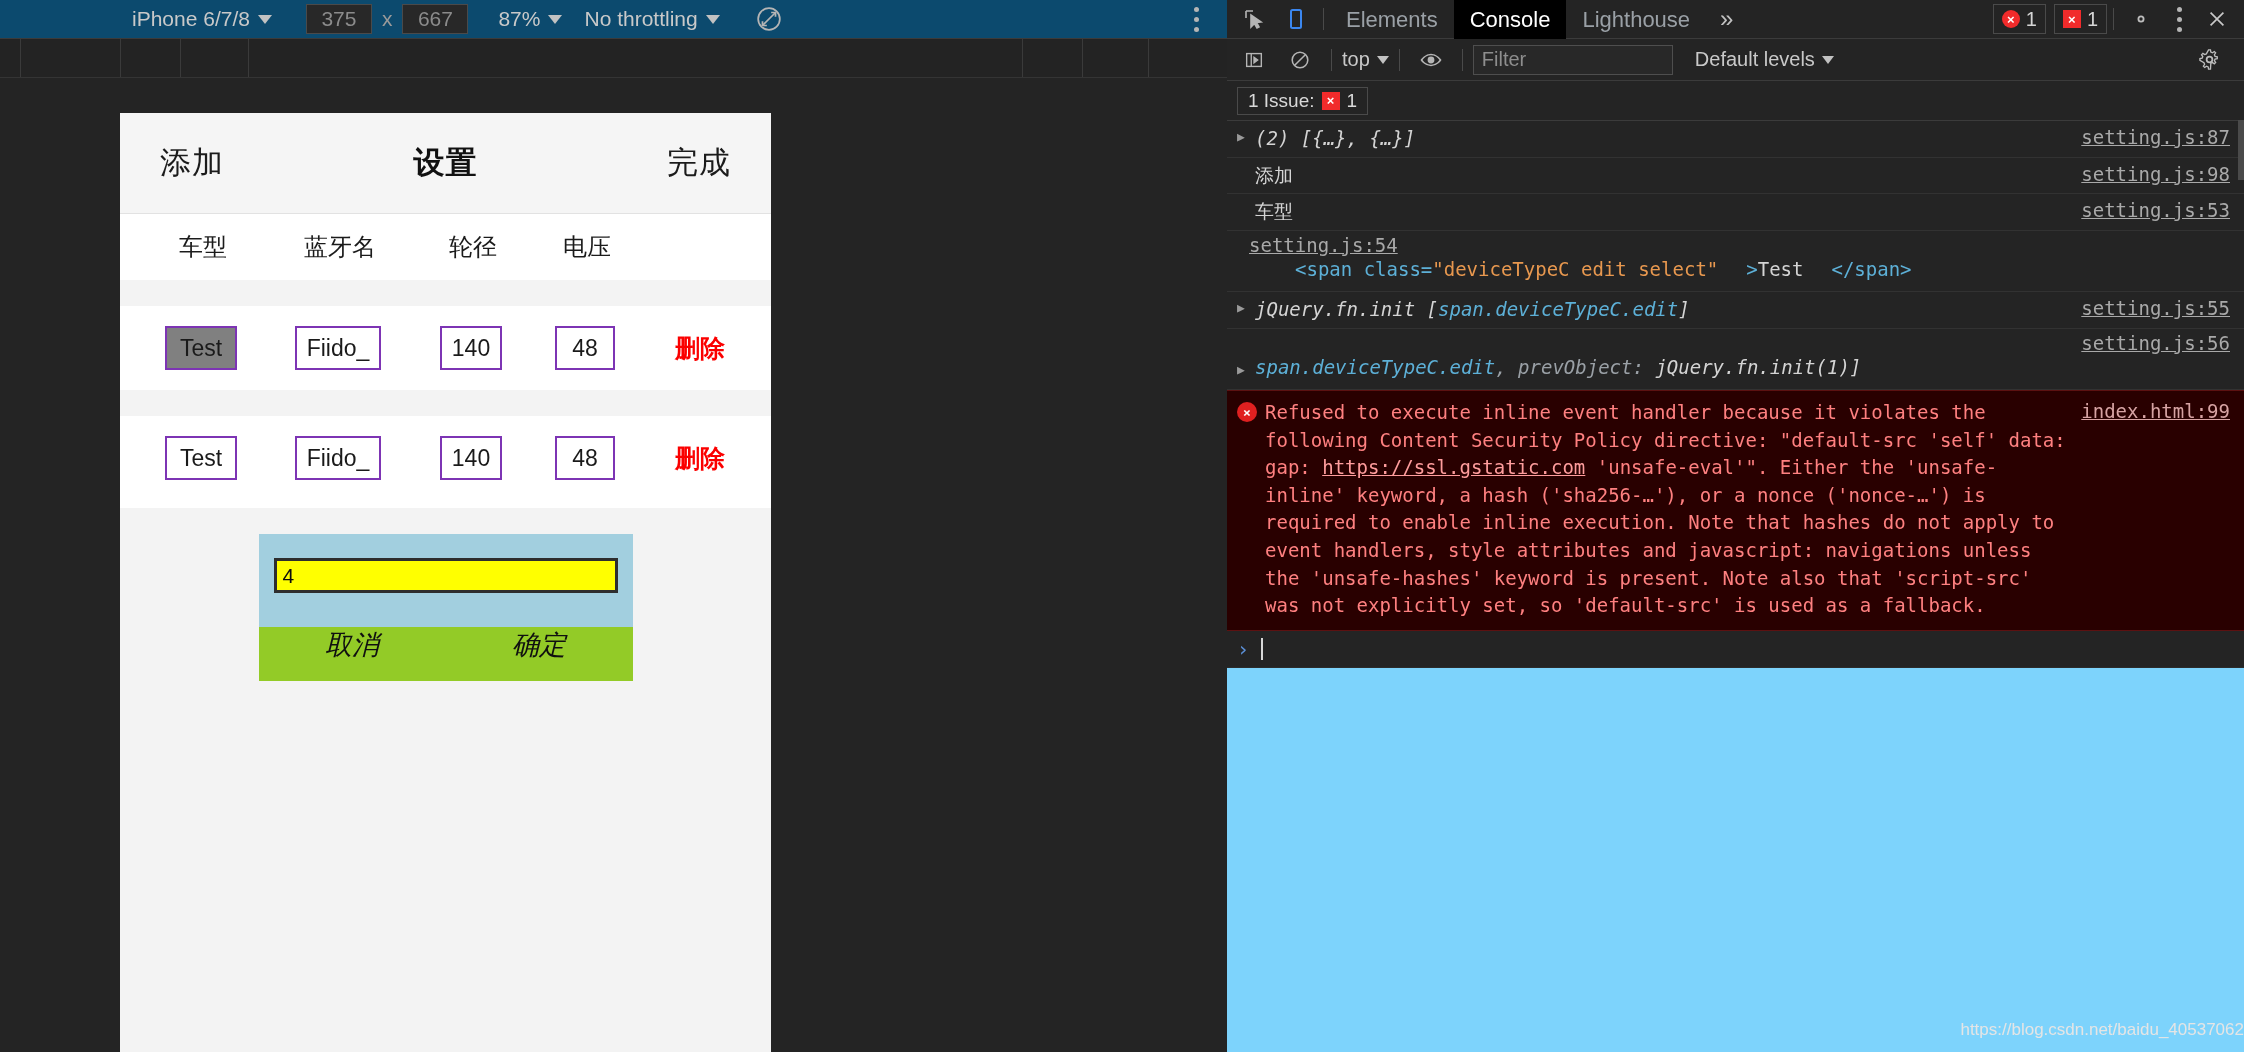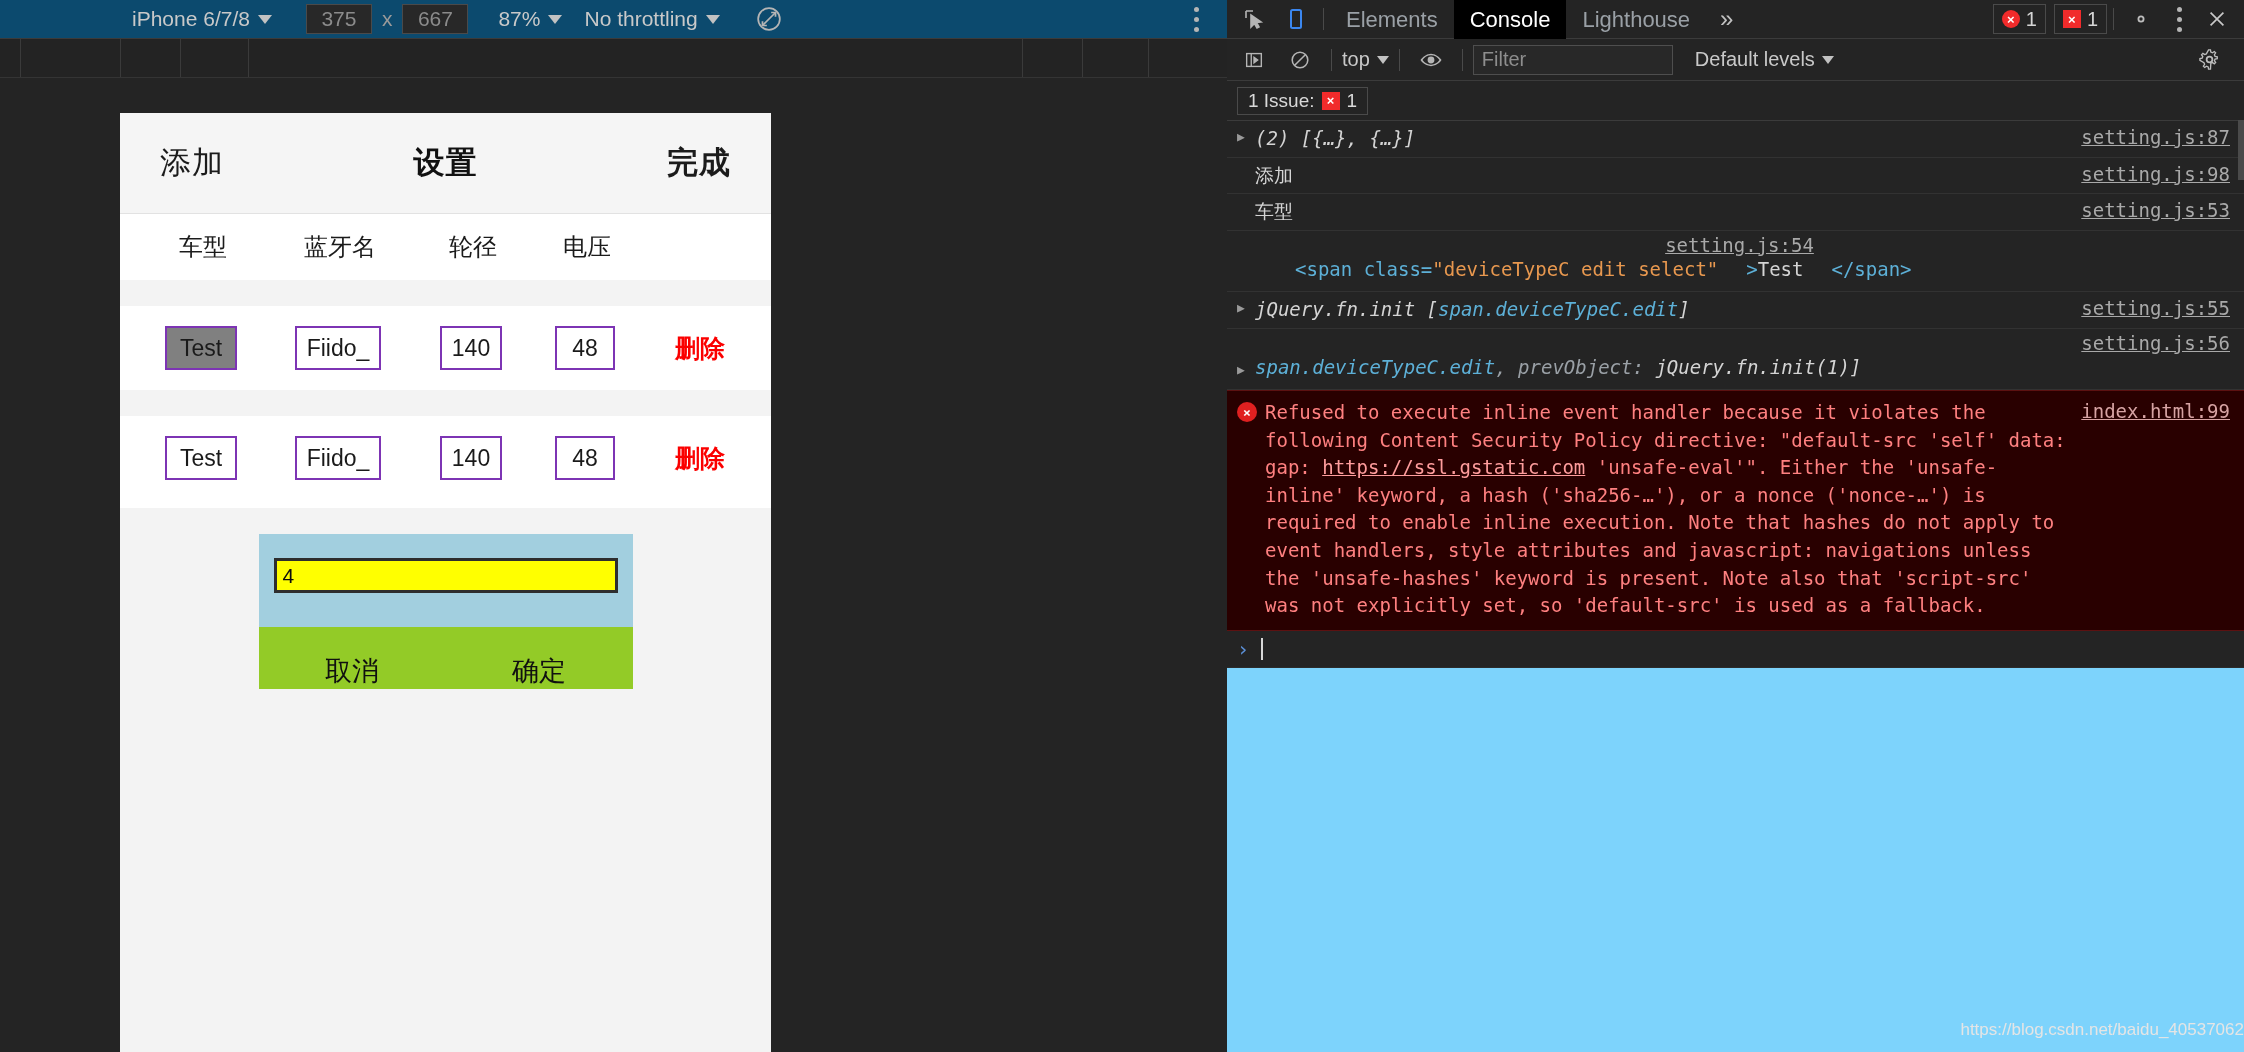--- a/index.html
+++ b/index.html
@@ -80,21 +80,21 @@
   .ph-add {
     position: absolute; left: 40px; color: #1b1b1b;
     font-size: 31px; letter-spacing: 1px;
   }
   .ph-title {
     position: absolute; left: 0; right: 0; text-align: center;
     color: #111; font-size: 31px; font-weight: bold; letter-spacing: 1px;
   }
   .ph-done {
     position: absolute; right: 40px; color: #1b1b1b;
-    font-size: 31px; font-weight: bold; letter-spacing: 1px;
+    font-size: 31px; font-weight: normal; letter-spacing: 1px;
   }
   #col-head {
     height: 66px; background: #ffffff;
     display: flex; align-items: center;
   }
   #col-head .ch {
     text-align: center; color: #1b1b1b; font-size: 24px;
   }
   .c1 { width: 110px; }
   .c2 { width: 140px; }
@@ -138,22 +138,22 @@
   #modal-body { padding: 24px 15px 34px 15px; }
   #modal-input {
     width: 100%; height: 35px;
     background: #ffff00;
     border: 3px solid #2e2e2e;
     color: #0d0d0d; font-size: 21px;
     display: flex; align-items: center;
     padding-left: 6px;
   }
   #modal-footer {
-    height: 62px; background: #93cb27;
-    display: flex; align-items: flex-end;
+    height: 54px; background: #93cb27;
+    display: flex; align-items: flex-start; font-style: italic;
   }
   #modal-footer div {
     flex: 1; text-align: center;
     color: #101010; font-size: 27px;
   }
 
   
   #devtools {
     position: absolute; left: 1227px; top: 0;
     width: 1017px; height: 1052px;
@@ -556,21 +556,21 @@
         <div class="src">setting.js:98</div>
       </div>
 
       <div class="msg">
         <div class="tri"></div>
         <div class="body">车型</div>
         <div class="src">setting.js:53</div>
       </div>
 
       <div class="msg" style="flex-direction:column;align-items:stretch;padding-top:2px">
-        <div style="display:flex;justify-content:center">
+        <div style="display:flex;justify-content:flex-start">
           <div class="src">setting.js:54</div>
         </div>
         <div class="body" style="padding-left:30px;padding-bottom:4px">
           <span class="tok-tag">&lt;span class=</span><span class="tok-attr">"deviceTypeC edit select"</span><span class="tok-tag">&gt;</span><span class="tok-txt">Test</span><span class="tok-tag">&lt;/span&gt;</span>
         </div>
       </div>
 
       <div class="msg">
         <div class="tri">▶</div>
         <div class="body">

